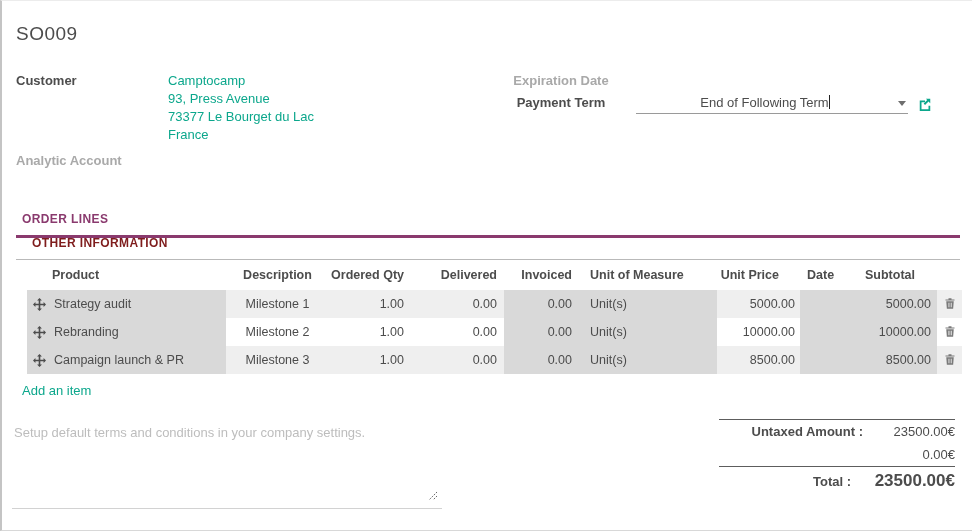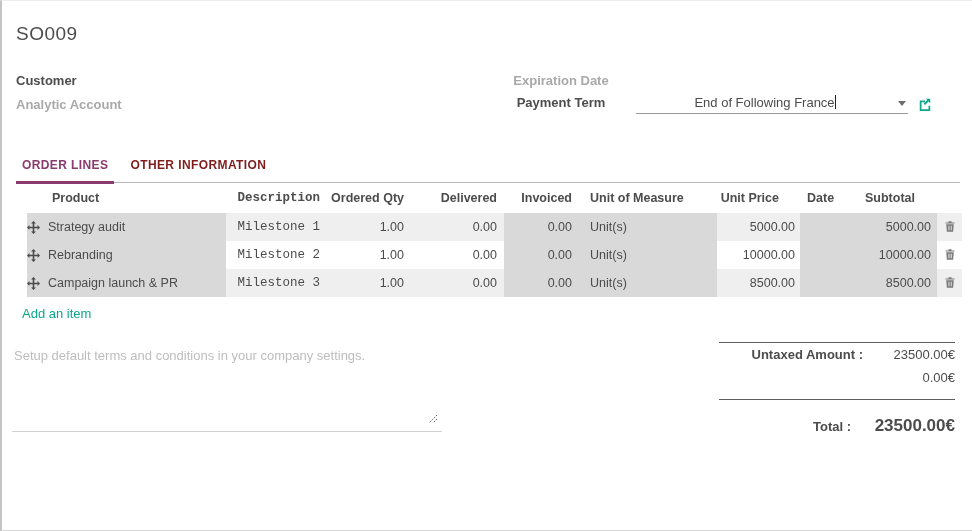--- a/index.html
+++ b/index.html
@@ -31,91 +31,97 @@
     position:relative; width:272px; border-bottom:1px solid #9a9a9a;
     padding:1px 16px 3px 2px; font-size:13px; color:#4c4c4c; white-space:nowrap;
   }
   .caret-bar { display:inline-block; width:1px; height:14px; background:#222; vertical-align:-2px; }
   .dd-arrow {
     position:absolute; right:2px; top:7px; width:0; height:0;
     border-left:4px solid transparent; border-right:4px solid transparent; border-top:5px solid #6e6e6e;
   }
   .ext-icon { margin-left:10px; display:inline-flex; cursor:pointer; }
 
-  .tabs { margin:38px 14px 0 14px; width:944px; border-bottom:1px solid #b9b9b9; display:flex; }
+  .tabs { margin:38px 14px 0 14px; width:944px; border-bottom:1px solid #b9b9b9; display:flex;flex-direction:column; }
   .tab { font-size:12px; font-weight:700; letter-spacing:.4px; padding:0 6px 9px 6px; cursor:pointer; }
   .tab.active { color:#8a3a6e; border-bottom:3px solid #8a3a6e; margin-bottom:-2px; }
   .tab.inactive { color:#7f1d1d; margin-left:10px; }
 
   table.olines { border-collapse:collapse; table-layout:fixed; width:935px; margin-left:25px; font-size:12.5px; color:#4c4c4c; }
   table.olines th { font-weight:700; font-size:12.5px; height:30px; vertical-align:middle; white-space:nowrap; }
   table.olines td { height:28px; vertical-align:middle; white-space:nowrap; overflow:hidden; }
   .c-product  { width:199px; text-align:left; }
-  .c-desc     { width:94px;  text-align:right; padding-left:9px;font-family:Liberation Mono, monospace; }
+  .c-desc     { width:94px;  text-align:center; padding-left:9px; }
   .c-qty      { width:90px;  text-align:right; padding-right:6px; }
   .c-deliv    { width:94px;  text-align:right; padding-right:7px; }
   .c-inv      { width:75px;  text-align:right; padding-right:7px; }
   .c-uom      { width:138px; text-align:left; padding-left:11px; }
   .c-price    { width:83px;  text-align:right; padding-right:5px; }
   .c-taxes    { width:52px;  text-align:left; padding-left:7px; }
   .c-subtotal { width:85px;  text-align:right; padding-right:6px; }
   .c-trash    { width:25px;  text-align:center; padding:0; }
   th.c-product { padding-left:25px; }
   th.c-price   { padding-right:21px; }
   th.c-subtotal{ padding-right:22px; }
   td.ro { background:#d9d9d9; }
   tr.stripe td.ed { background:#efefef; }
   tr.plain  td.ed { background:#ffffff; }
-  .prod-cell { display:flex; align-items:center; }
+  .prod-cell { display:flex; align-items:center; padding-left:6px; }
   .drag { display:inline-flex; margin-right:8px; cursor:move; }
   .prod-name { }
   .trash-btn { display:inline-flex; cursor:pointer; padding:2px; }
 
   .add-item { display:inline-block; margin:9px 0 0 20px; font-size:13px; color:#0ca78c; cursor:pointer; }
 
   .bottom { display:flex; justify-content:space-between; margin-top:18px; }
   .notes { position:relative; margin-left:10px; width:430px; height:92px; border-bottom:1px solid #d2d2d2; }
   .notes .ph { display:block; padding:8px 0 0 2px; font-size:13px; color:#bdbdbd; }
   .resize-glyph { position:absolute; right:4px; bottom:3px; }
 
   .totals { width:236px; margin-right:17px; font-size:13px; }
   .trow { display:flex; justify-content:flex-end; align-items:baseline; padding:4px 0; }
   .trow .tlabel { font-weight:700; color:#4c4c4c; text-align:right; flex:1; }
   .trow .tval { width:92px; text-align:right; color:#4c4c4c; }
   .trow.first { border-top:1px solid #5d5d5d; margin-top:2px; }
-  .trow.grand { border-top:1px solid #5d5d5d; margin-top:10px; padding-top:16px; }
+  .trow.grand { border-top:1px solid #5d5d5d; margin-top:0; padding-top:4px; }
   .trow.grand .tval { font-size:17px; font-weight:700; width:104px; }
 </style>
 </head>
 <body>
 
 <div class="sheet">
 
   <h1 class="title">SO009</h1>
 
   <div class="fields">
     <div class="col-left">
       <div class="frow">
         <div class="flabel">Customer</div>
+        <div class="addr">
+          <div>Camptocamp</div>
+          <div>93, Press Avenue</div>
+          <div>73377 Le Bourget du Lac</div>
+          <div>France</div>
+        </div>
       </div>
       <div class="frow analytic">
         <div class="flabel muted">Analytic Account</div>
       </div>
     </div>
 
     <div class="col-right">
       <div class="frow">
         <div class="flabel muted">Expiration Date</div>
         <div></div>
       </div>
       <div class="frow">
         <div class="flabel">Payment Term</div>
         <div class="o-input-wrap">
           <div class="o-input">
-            <span>End of Following France</span><span class="caret-bar"></span>
+            <span>End of Following Term</span><span class="caret-bar"></span>
             <span class="dd-arrow"></span>
           </div>
           <span class="ext-icon">
             <svg width="14" height="14" viewBox="0 0 16 16">
                 <path d="M2 4h6v2H4v8h8v-4h2v6H2V4z" fill="#0ca78c"></path>
                 <path d="M9 2h5v5l-2-2-4 4-1.5-1.5 4-4L9 2z" fill="#0ca78c"></path>
               </svg>
           </span>
         </div>
       </div>

